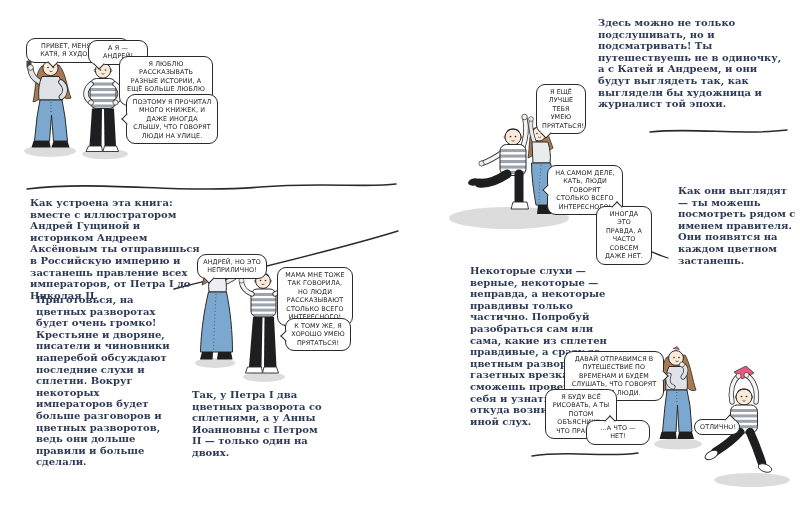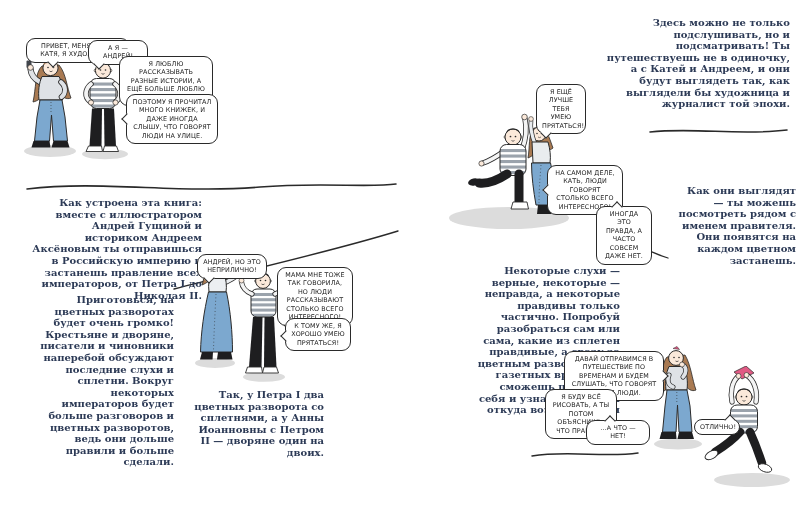--- a/index.html
+++ b/index.html
@@ -1,20 +1,20 @@
 <!DOCTYPE html>
 <html lang="ru"><head>
 <meta charset="utf-8">
 <style>
   html,body{margin:0;padding:0;background:#ffffff;}
   .stage{position:relative;width:800px;height:513px;background:#ffffff;overflow:hidden;
          font-family:"DejaVu Sans","Liberation Sans",sans-serif;}
   
   .para{position:absolute;margin:0;font-family:"DejaVu Serif","Liberation Serif",serif;
-        font-weight:bold;color:#2c3a56;font-size:10px;line-height:1.16;z-index:2;text-align:right;}
+        font-weight:bold;color:#2c3a56;font-size:10px;line-height:1.16;z-index:2;}
   
   .bubble{position:absolute;background:#fff;border:1px solid #2a2a2a;border-radius:9px;
           padding:3px 5px;font-size:6.4px;line-height:1.32;text-transform:uppercase;
           text-align:center;color:#1c1c1c;letter-spacing:.1px;z-index:3;box-sizing:border-box;}
   .tail{position:absolute;width:7px;height:7px;background:#fff;}
   .tail-b {bottom:-4px;left:22%;transform:rotate(45deg);border-right:1px solid #2a2a2a;border-bottom:1px solid #2a2a2a;}
   .tail-bl{bottom:-4px;left:10%;transform:rotate(45deg);border-right:1px solid #2a2a2a;border-bottom:1px solid #2a2a2a;}
   .tail-br{bottom:-4px;right:14%;transform:rotate(45deg);border-right:1px solid #2a2a2a;border-bottom:1px solid #2a2a2a;}
   .tail-l {left:-4px;top:42%;transform:rotate(45deg);border-left:1px solid #2a2a2a;border-bottom:1px solid #2a2a2a;}
   .tail-r {right:-4px;top:42%;transform:rotate(45deg);border-right:1px solid #2a2a2a;border-top:1px solid #2a2a2a;}
@@ -260,21 +260,21 @@
       <rect x="38.5" y="39" width="27" height="28" rx="6.5" fill="none" stroke="#2b2b2b" stroke-width="1"></rect>
       <path d="M48,66 C40,75 31,81 23,86" fill="none" stroke="#1e1e20" stroke-width="8.5" stroke-linecap="round"></path>
       <ellipse cx="19.5" cy="89" rx="7" ry="3.8" fill="#ffffff" stroke="#2b2b2b" stroke-width="0.9" transform="rotate(-28 19.5 89)"></ellipse>
       <path d="M58,66 C63,77 67,88 70,97" fill="none" stroke="#1e1e20" stroke-width="8.5" stroke-linecap="round"></path>
       <ellipse cx="73" cy="102" rx="7" ry="3.8" fill="#ffffff" stroke="#2b2b2b" stroke-width="0.9" transform="rotate(20 73 102)"></ellipse>
     </g>
   </svg>
 
   <p class="para" style="left:30px;top:197px;width:172px">Как устроена эта книга: вместе с иллюстратором Андрей Гущиной и историком Андреем Аксёновым ты отправишься в Российскую империю и застанешь правление всех императоров, от Петра I до Николая II.</p>
   <p class="para" style="left:36px;top:294px;width:138px">Приготовься, на цветных разворотах будет очень громко! Крестьяне и дворяне, писатели и чиновники наперебой обсуждают последние слухи и сплетни. Вокруг некоторых императоров будет больше разговоров и цветных разворотов, ведь они дольше правили и больше сделали.</p>
-  <p class="para" style="left:192px;top:389px;width:132px">Так, у Петра I два цветных разворота со сплетнями, а у Анны Иоанновны с Петром II — дворяне один на двоих.</p>
+  <p class="para" style="left:192px;top:389px;width:132px">Так, у Петра I два цветных разворота со сплетнями, а у Анны Иоанновны с Петром II — только один на двоих.</p>
   <p class="para" style="left:598px;top:17px;width:192px">Здесь можно не только подслушивать, но и подсматривать! Ты путешествуешь не в одиночку, а с Катей и Андреем, и они будут выглядеть так, как выглядели бы художница и журналист той эпохи.</p>
   <p class="para" style="left:678px;top:185px;width:118px">Как они выглядят — ты можешь посмотреть рядом с именем правителя. Они появятся на каждом цветном застанешь.</p>
   <p class="para" style="left:470px;top:265px;width:150px">Некоторые слухи — верные, некоторые — неправда, а некоторые правдивы только частично. Попробуй разобраться сам или сама, какие из сплетен правдивые, а сразу за цветным разворотом на газетных врезках ты сможешь проверить себя и узнать, почему и откуда возник тот или иной слух.</p>
 
   <div class="bubble" style="left:26px;top:38px;width:104px">
     <span>Привет, меня зовут Катя, я художница.</span>
     <i class="tail tail-b"></i>
   </div>
   <div class="bubble" style="left:88px;top:40px;width:60px">
     <span>А я — Андрей!</span>

